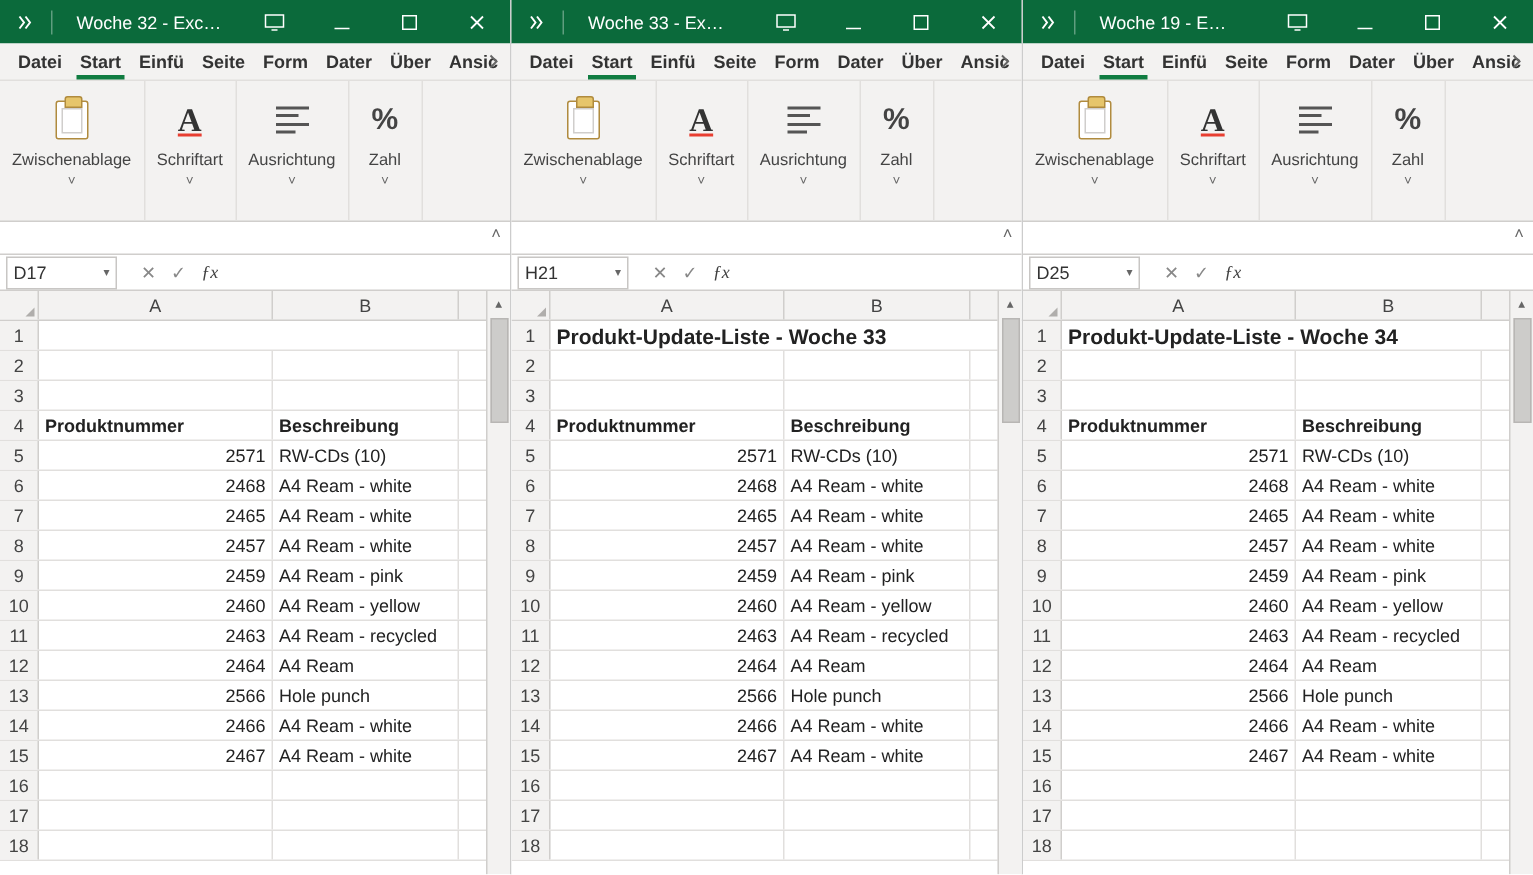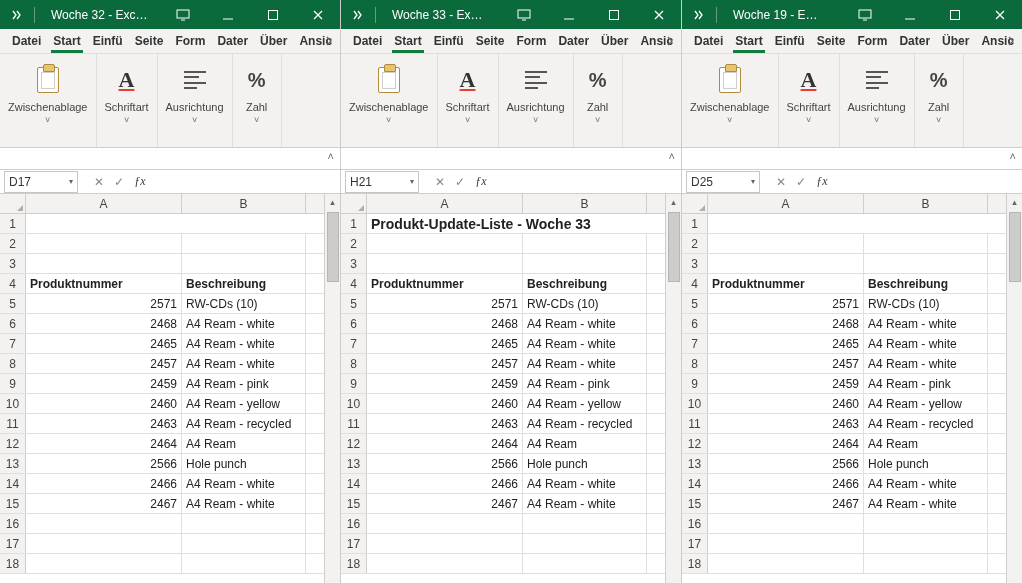--- a/index.html
+++ b/index.html
@@ -594,20 +594,21 @@
       </div>
       <div class="sheet">
         <div class="sheet-head">
           <div class="corner"></div>
           <div class="colh colA">A</div>
           <div class="colh colB">B</div>
         </div>
         <div class="rows">
           <div class="row title">
             <div class="rowh">1</div>
+            <div class="cell a">Produkt-Update-Liste - Woche 34</div>
           </div>
           <div class="row">
             <div class="rowh">2</div>
             <div class="cell a"></div>
             <div class="cell b"></div>
           </div>
           <div class="row">
             <div class="rowh">3</div>
             <div class="cell a"></div>
             <div class="cell b"></div>

